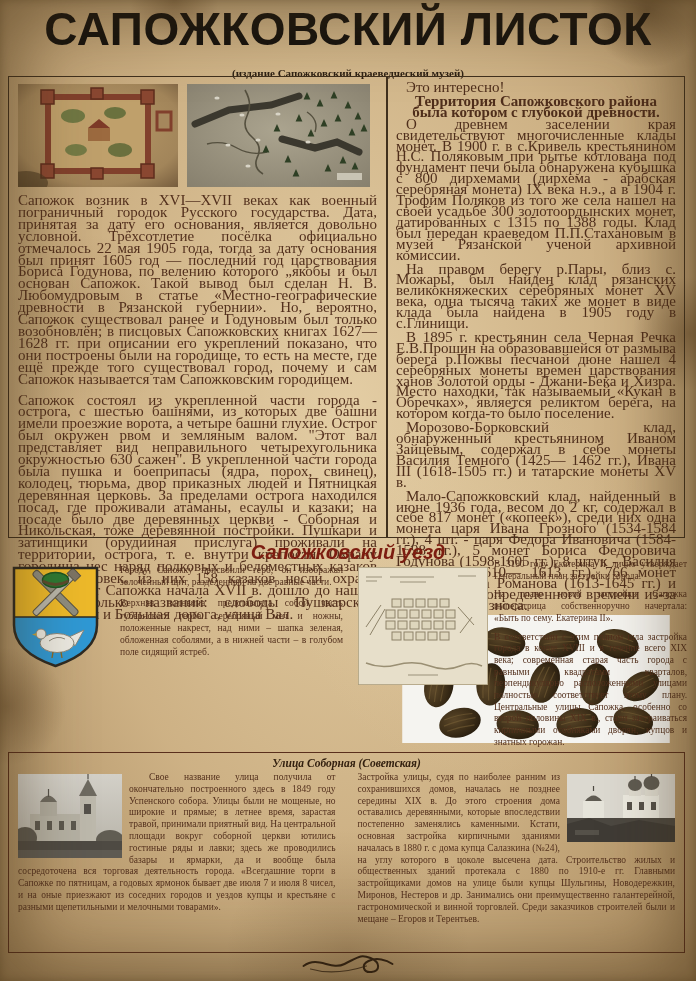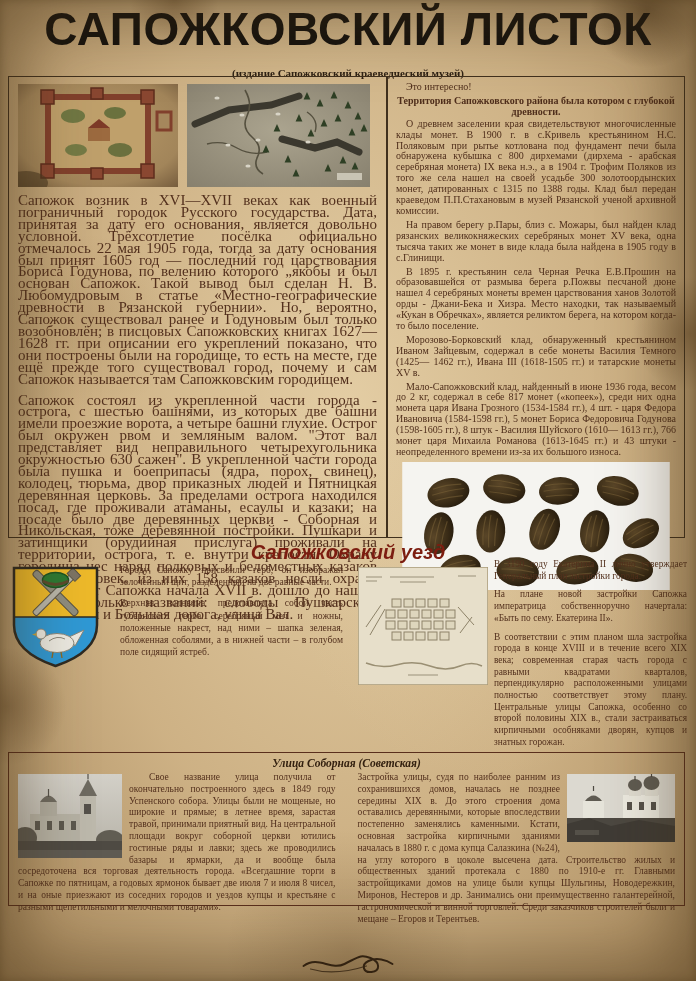--- a/index.html
+++ b/index.html
@@ -24,37 +24,37 @@
     font-family:"Liberation Sans",sans-serif;font-weight:700;font-size:46px;
     letter-spacing:.5px;color:#15120e;}
   .masthead-sub{position:absolute;top:59px;left:0;right:0;text-align:center;
     font-weight:700;font-size:11px;color:#2f2114;margin-top:8px;}
   .top-box{position:absolute;top:76px;left:8px;width:677px;height:462px;
     border:1.5px solid #40301d;box-sizing:border-box;display:flex;z-index:1;}
   .col-left{width:377px;box-sizing:border-box;padding:7px 9px 3px 9px;}
   .photo-row{display:flex;gap:9px;margin-bottom:8px;}
   .col-left p{margin:0 0 9px;font-size:15px;line-height:11.9px;text-align:justify;color:#53301d;}
   .col-div{width:2px;background:#40301d;}
-  .col-right{flex:1;box-sizing:border-box;padding:5px 8px 3px;font-size:10px;line-height:10.9px;color:#4f2e1b;}
+  .col-right{flex:1;box-sizing:border-box;padding:5px 8px 3px;font-size:15px;line-height:10.9px;color:#4f2e1b;}
   .lead-line{margin:0;}
   .right-heading{font-weight:700;text-align:center;margin:0 0 1px;}
   .col-right p{margin:0 0 3px;text-align:justify;text-indent:10px;}
   .coins{display:block;margin:4px auto 0;}
   .uezd-heading{position:absolute;top:541px;left:0;right:0;margin:0;text-align:center;
     font-family:"Liberation Sans",sans-serif;font-style:italic;font-weight:700;
     font-size:20px;color:#7c1d10;z-index:1;}
   .coat{position:absolute;left:9px;top:565px;z-index:1;}
   .uezd-left{position:absolute;left:108px;top:564px;width:247px;z-index:1;
     font-size:9.6px;line-height:12.2px;text-align:justify;color:#53301d;}
   .uezd-left p{margin:0 12px 9px;}
   .plan{position:absolute;left:358px;top:567px;z-index:1;}
   .uezd-right{position:absolute;left:494px;top:559px;width:193px;z-index:1;
     font-size:9.4px;line-height:11.7px;text-align:justify;color:#53301d;}
   .uezd-right p{margin:0 0 7px;}
-  .street-box{position:absolute;left:8px;top:752px;width:677px;height:154px;z-index:1;
+  .street-box{position:absolute;left:8px;top:752px;width:677px;height:201px;z-index:1;
     border:1.5px solid #5a2f1c;box-sizing:border-box;padding:3px 9px 3px;}
   .street-heading{margin:1px 0 3px;text-align:center;font-style:italic;font-weight:700;
     font-size:11.5px;color:#33200f;}
   .street-cols{display:flex;gap:22px;}
   .street-col{width:50%;font-size:9.5px;line-height:11.8px;text-align:justify;color:#53301d;}
   .street-col p{margin:0;}
   .street-col .indent{text-indent:20px;}
   .float-l{float:left;margin:2px 7px 2px 0;}
   .float-r{float:right;margin:2px 0 2px 7px;}
   .flourish{position:absolute;left:50%;transform:translateX(-50%);top:951px;z-index:1;}

